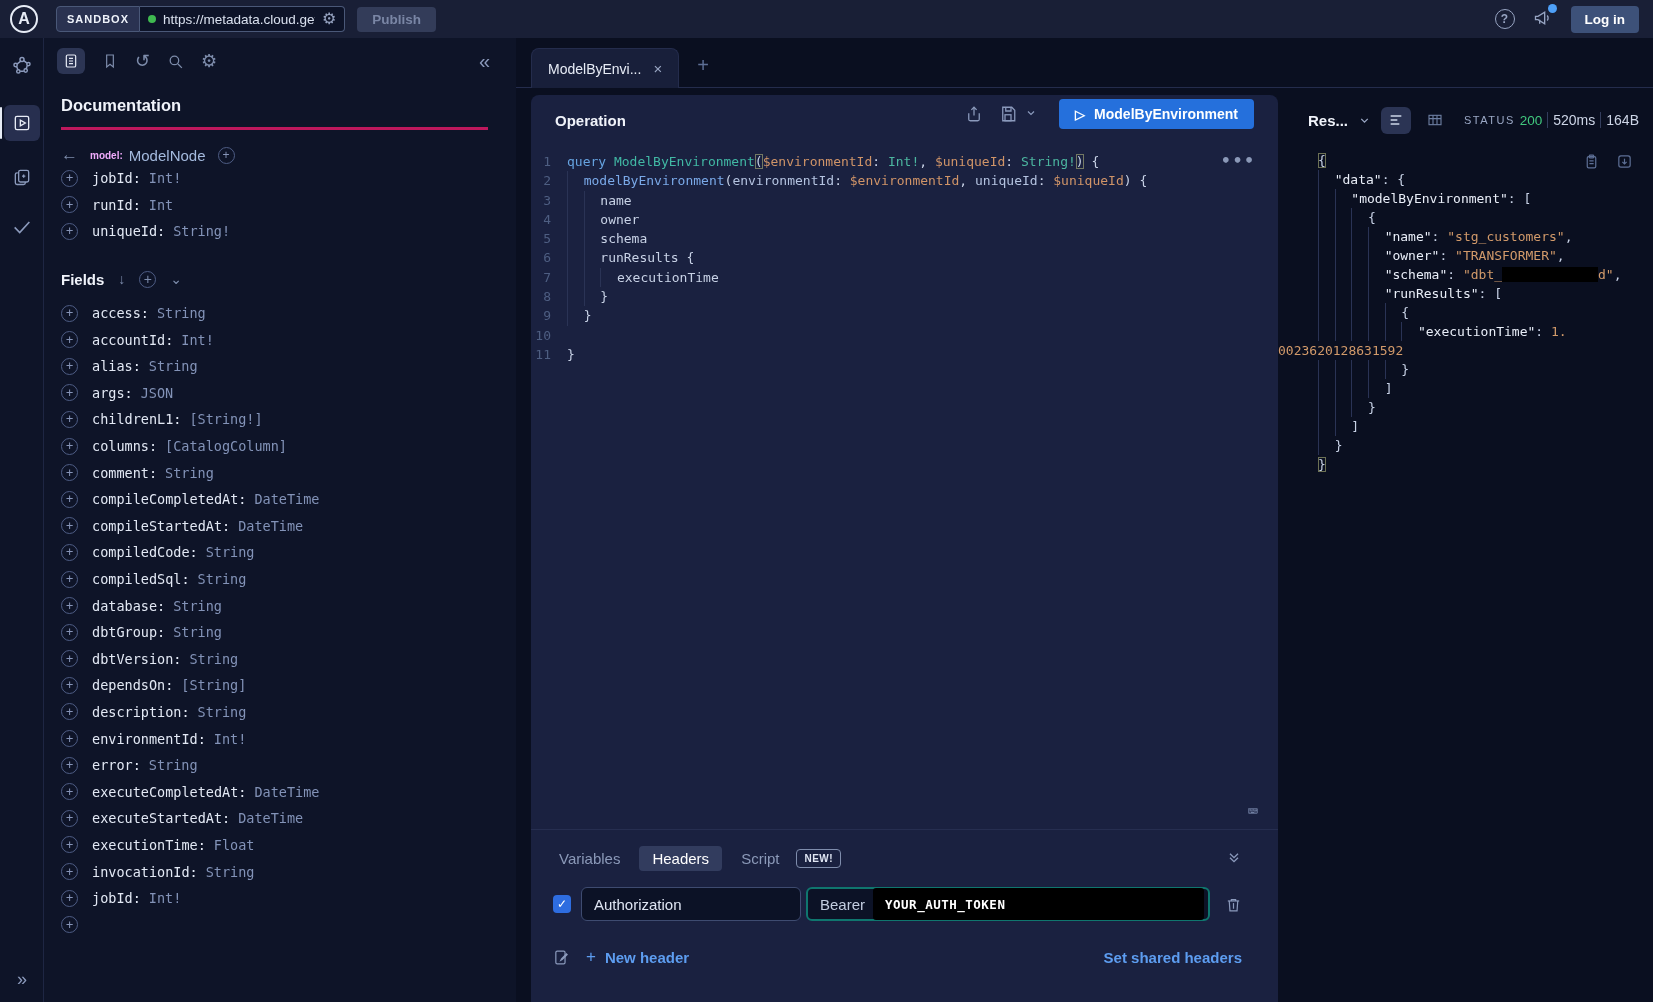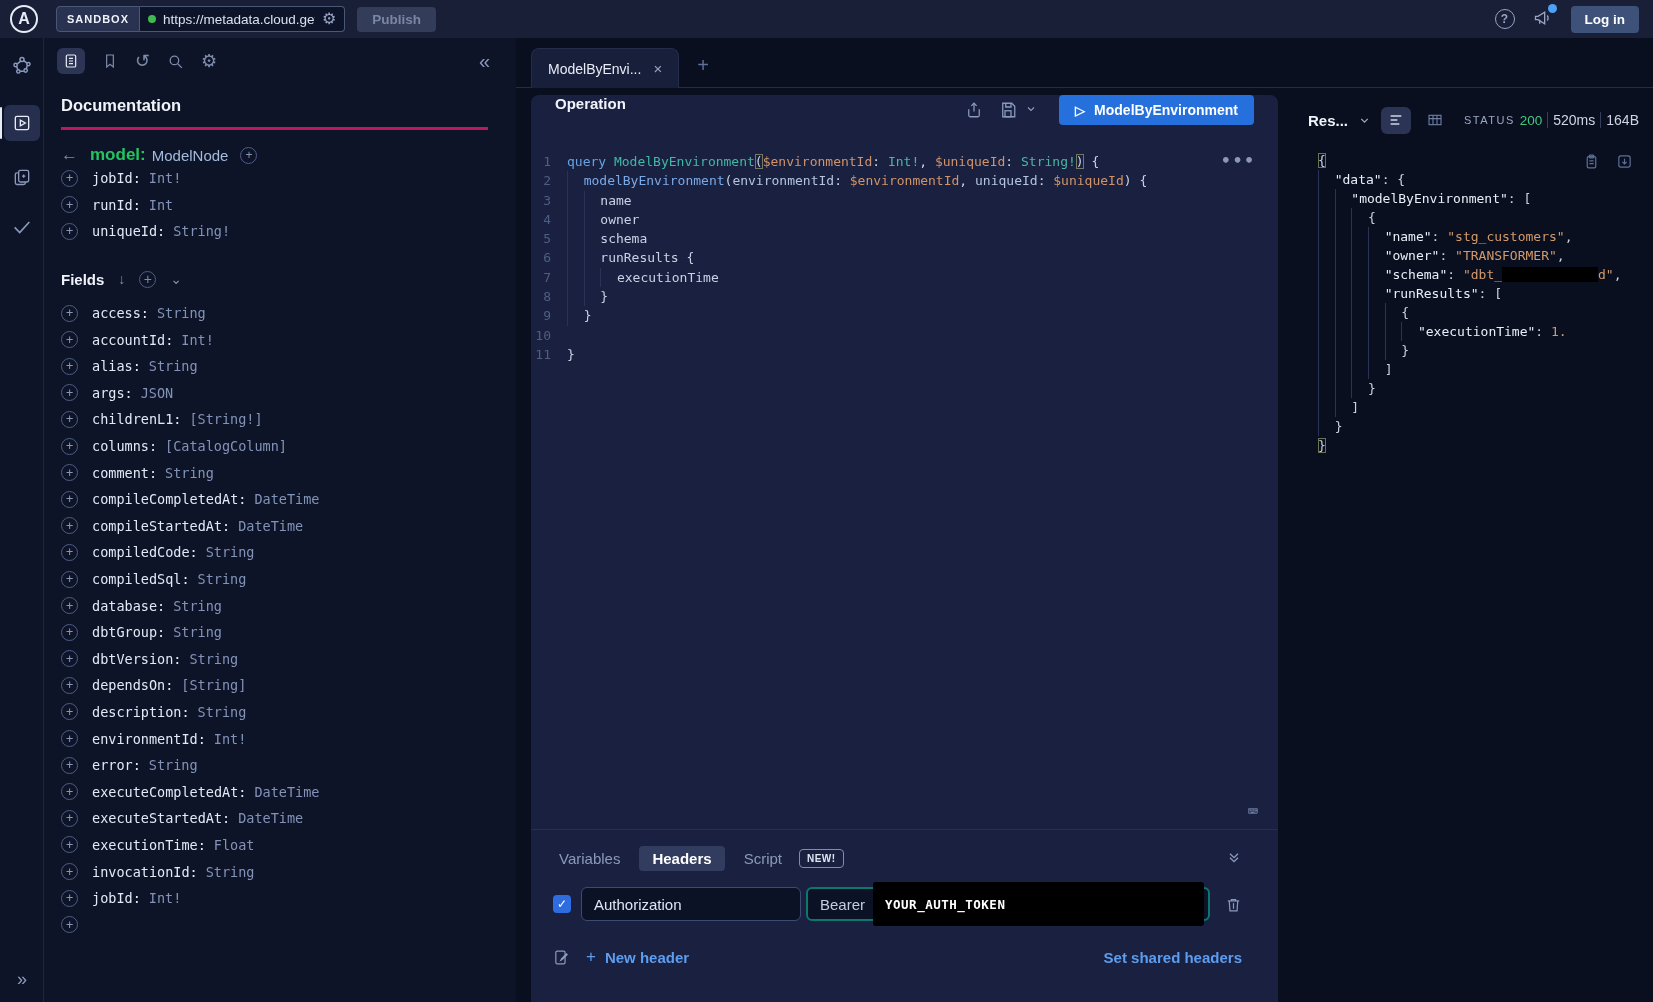--- a/index.html
+++ b/index.html
@@ -46,21 +46,21 @@
   .docs { width:472px; background:#0e1428; display:flex; flex-direction:column; overflow:hidden; }
   .docs-toolbar { height:46px; display:flex; align-items:center; padding:0 26px 0 13px; gap:17px; flex:none; }
   .docs-tool-tile { width:28px; height:26px; background:#2c3554; border-radius:6px; display:flex; align-items:center; justify-content:center; color:#e7ecf6; }
   .docs-tool { color:#7d8cab; display:flex; align-items:center; }
   .docs-tool-glyph { color:#7d8cab; font-size:18px; line-height:1; }
   .docs-collapse { margin-left:auto; color:#8b9abc; font-size:20px; cursor:pointer; }
   .docs-body { padding:12px 28px 0 17px; overflow:hidden; flex:1; }
   .docs-title { font-size:16.5px; font-weight:bold; color:#f0f3fa; padding-bottom:12px; border-bottom:3px solid #be185d; }
   .model-row { display:flex; align-items:center; gap:12px; margin-top:15px; }
   .back-arrow { color:#7d8cab; font-size:17px; cursor:pointer; }
-  .model-label { font-size:17px; font-weight:bold; color:#22c55e; }
+  .model-label { font-size:10px; font-weight:bold; color:#f0abfc; }
   .model-type { font-size:15px; color:#a4bade; margin-left:-6px; }
   .plus-circle { width:17px; height:17px; border:1px solid #4e5d85; border-radius:50%; color:#8795b8; font-size:12px;
                  display:inline-flex; align-items:center; justify-content:center; flex:none; cursor:pointer; line-height:1; }
   .section-h { font-size:15px; font-weight:bold; color:#f0f3fa; margin-top:26px; margin-bottom:12px; display:flex; align-items:center; gap:14px; }
   .section-h .h-icon { color:#7d8cab; font-size:14px; font-weight:normal; cursor:pointer; }
   .doc-row { display:flex; align-items:center; height:26.6px; font-family:"DejaVu Sans Mono",monospace; font-size:13.5px; white-space:nowrap; }
   .doc-row .plus-circle { margin-right:14px; }
   .f-name { color:#e3e9f5; }
   .f-type { color:#8393b8; margin-left:8px; cursor:pointer; }
 
@@ -70,21 +70,21 @@
   .tab { height:40px; background:#181f3a; border:1px solid #242c4c; border-bottom:none; border-radius:8px 8px 0 0;
          display:flex; align-items:center; gap:12px; padding:0 16px; margin-bottom:-1px; cursor:pointer; }
   .tab-title { font-size:14px; color:#e7ecf6; }
   .tab-close { color:#9aa7c4; font-size:15px; cursor:pointer; }
   .tab-plus { margin:0 0 12px 18px; color:#5d6f95; font-size:20px; line-height:1; cursor:pointer; }
 
   .work-main { flex:1; display:flex; padding:7px 0 0 15px; min-height:0; }
 
   
   .op-card { width:747px; flex:none; background:#1a2140; border-radius:8px 8px 0 0; display:flex; flex-direction:column; min-height:0; }
-  .op-header { height:50px; display:flex; align-items:flex-start; padding:0 24px; flex:none; }
+  .op-header { height:50px; display:flex; align-items:flex-end; padding:16px 24px; flex:none; }
   .op-title { font-size:15px; font-weight:bold; color:#f0f3fa; }
   .op-actions { margin-left:auto; display:flex; align-items:center; gap:16px; }
   .icon-btn { color:#8b9abc; display:flex; align-items:center; cursor:pointer; background:none; border:none; }
   .save-chev { color:#8b9abc; margin-left:-8px; }
   .run-btn { background:#2570dc; border:none; border-radius:4px; color:#fff; font-weight:bold; font-size:14px;
              display:flex; align-items:center; gap:9px; padding:7px 16px; margin-left:6px; cursor:pointer; }
   .run-play { font-size:13px; }
 
   .editor { flex:1; position:relative; padding-top:7px; overflow:hidden; font-family:"DejaVu Sans Mono",monospace; font-size:13px; }
   .code-line { display:flex; line-height:19.3px; white-space:pre; }
@@ -96,33 +96,33 @@
   .c-key { color:#e9eef8; } .c-str { color:#d29a6a; } .c-num { color:#d29a6a; }
   .bh { outline:1px solid rgba(190,195,130,0.55); outline-offset:-1px; }
   .redact { display:inline-block; width:96px; height:15px; background:#000; vertical-align:middle; transform:translateY(-1px); }
   .editor-menu { position:absolute; top:6px; right:22px; color:#8b99b8; font-size:16px; font-weight:bold; letter-spacing:2px; cursor:pointer; }
   .kbd-icon { position:absolute; bottom:8px; right:20px; color:#8b9cc0; font-size:17px; cursor:pointer; }
 
   
   .bottom-panel { border-top:1px solid #262e50; padding:16px 36px 0 22px; height:173px; flex:none; }
   .req-tabs { display:flex; align-items:center; gap:13px; }
   .req-tab { font-size:15px; color:#8b99b8; padding:4px 6px; cursor:pointer; }
-  .req-tab.active { background:#323c5e; border-radius:4px; color:#ffffff; font-weight:bold; padding:4px 13px; }
+  .req-tab.active { background:#323c5e; border-radius:4px; color:#ffffff; font-weight:normal; padding:4px 13px; }
   .new-badge { border:1px solid #7f8dac; border-radius:4px; font-size:10px; font-weight:bold; letter-spacing:0.5px;
                color:#dfe5f2; padding:3px 7px; margin-left:-2px; }
   .collapse-chevs { margin-left:auto; color:#8b9abc; cursor:pointer; }
   .hdr-row { margin-top:16px; display:flex; align-items:center; }
   .checkbox { width:18px; height:18px; background:#2e6de0; border-radius:4px; color:#fff; font-size:12px;
               display:flex; align-items:center; justify-content:center; cursor:pointer; flex:none; }
   .hdr-name-input { margin-left:10px; width:220px; height:34px; background:#0c1226; border:1px solid #3e4b70; border-radius:6px;
                     color:#dfe5f3; font-size:15px; padding:0 12px; outline:none; font-family:"Liberation Sans",sans-serif; }
   .hdr-value-box { margin-left:5px; width:410px; height:34px; background:#0c1226; border:2px solid #0f766e; border-radius:6px;
                    display:flex; align-items:center; padding:0 4px 0 12px; }
   .bearer { color:#c3cde0; font-size:15px; flex:none; }
-  .token-box { flex:1; margin-left:8px; height:44px; background:#000; border-radius:3px; color:#fff; display:flex; align-items:center;
+  .token-box { flex:1; margin-left:8px; height:32px; background:#000; border-radius:3px; color:#fff; display:flex; align-items:center;
                padding:0 12px; font-family:"DejaVu Sans Mono",monospace; font-weight:bold; font-size:12.5px; letter-spacing:0.5px; }
   .trash-btn { margin-left:15px; color:#8b9abc; cursor:pointer; background:none; border:none; display:flex; }
   .foot-row { margin-top:26px; display:flex; align-items:center; }
   .env-icon { color:#8b9abc; display:flex; }
   .new-header { margin-left:16px; color:#5d9df0; font-weight:bold; font-size:15px; display:flex; align-items:center; gap:9px; cursor:pointer; }
   .new-header .plus { font-size:17px; font-weight:normal; }
   .shared-link { margin-left:auto; color:#5d9df0; font-weight:bold; font-size:15px; cursor:pointer; }
 
   
   .resp-panel { flex:1; min-width:0; display:flex; flex-direction:column; }
@@ -532,20 +532,21 @@
         <div class="code-line"><span class="line-content"><span class="c-pn bh">{</span></span></div>
             <div class="code-line"><span class="line-content"><span class="iu">  </span><span class="c-key">"data"</span><span class="c-pn">: {</span></span></div>
             <div class="code-line"><span class="line-content"><span class="iu">  </span><span class="iu">  </span><span class="c-key">"modelByEnvironment"</span><span class="c-pn">: [</span></span></div>
             <div class="code-line"><span class="line-content"><span class="iu">  </span><span class="iu">  </span><span class="iu">  </span><span class="c-pn">{</span></span></div>
             <div class="code-line"><span class="line-content"><span class="iu">  </span><span class="iu">  </span><span class="iu">  </span><span class="iu">  </span><span class="c-key">"name"</span><span class="c-pn">: </span><span class="c-str">"stg_customers"</span><span class="c-pn">,</span></span></div>
             <div class="code-line"><span class="line-content"><span class="iu">  </span><span class="iu">  </span><span class="iu">  </span><span class="iu">  </span><span class="c-key">"owner"</span><span class="c-pn">: </span><span class="c-str">"TRANSFORMER"</span><span class="c-pn">,</span></span></div>
             <div class="code-line"><span class="line-content"><span class="iu">  </span><span class="iu">  </span><span class="iu">  </span><span class="iu">  </span><span class="c-key">"schema"</span><span class="c-pn">: </span><span class="c-str">"dbt_</span><span class="redact" style="width: 96px;"></span><span class="c-str">d"</span><span class="c-pn">,</span></span></div>
             <div class="code-line"><span class="line-content"><span class="iu">  </span><span class="iu">  </span><span class="iu">  </span><span class="iu">  </span><span class="c-key">"runResults"</span><span class="c-pn">: [</span></span></div>
             <div class="code-line"><span class="line-content"><span class="iu">  </span><span class="iu">  </span><span class="iu">  </span><span class="iu">  </span><span class="iu">  </span><span class="c-pn">{</span></span></div>
             <div class="code-line"><span class="line-content"><span class="iu">  </span><span class="iu">  </span><span class="iu">  </span><span class="iu">  </span><span class="iu">  </span><span class="iu">  </span><span class="c-key">"executionTime"</span><span class="c-pn">: </span><span class="c-num">1.</span></span></div>
+            <div class="code-line wrap-line"><span class="line-content"><span class="c-num">0023620128631592</span></span></div>
             <div class="code-line"><span class="line-content"><span class="iu">  </span><span class="iu">  </span><span class="iu">  </span><span class="iu">  </span><span class="iu">  </span><span class="c-pn">}</span></span></div>
             <div class="code-line"><span class="line-content"><span class="iu">  </span><span class="iu">  </span><span class="iu">  </span><span class="iu">  </span><span class="c-pn">]</span></span></div>
             <div class="code-line"><span class="line-content"><span class="iu">  </span><span class="iu">  </span><span class="iu">  </span><span class="c-pn">}</span></span></div>
             <div class="code-line"><span class="line-content"><span class="iu">  </span><span class="iu">  </span><span class="c-pn">]</span></span></div>
             <div class="code-line"><span class="line-content"><span class="iu">  </span><span class="c-pn">}</span></span></div>
             <div class="code-line"><span class="line-content"><span class="c-pn bh">}</span></span></div>
           </div>
       </div>
 
     </div>

